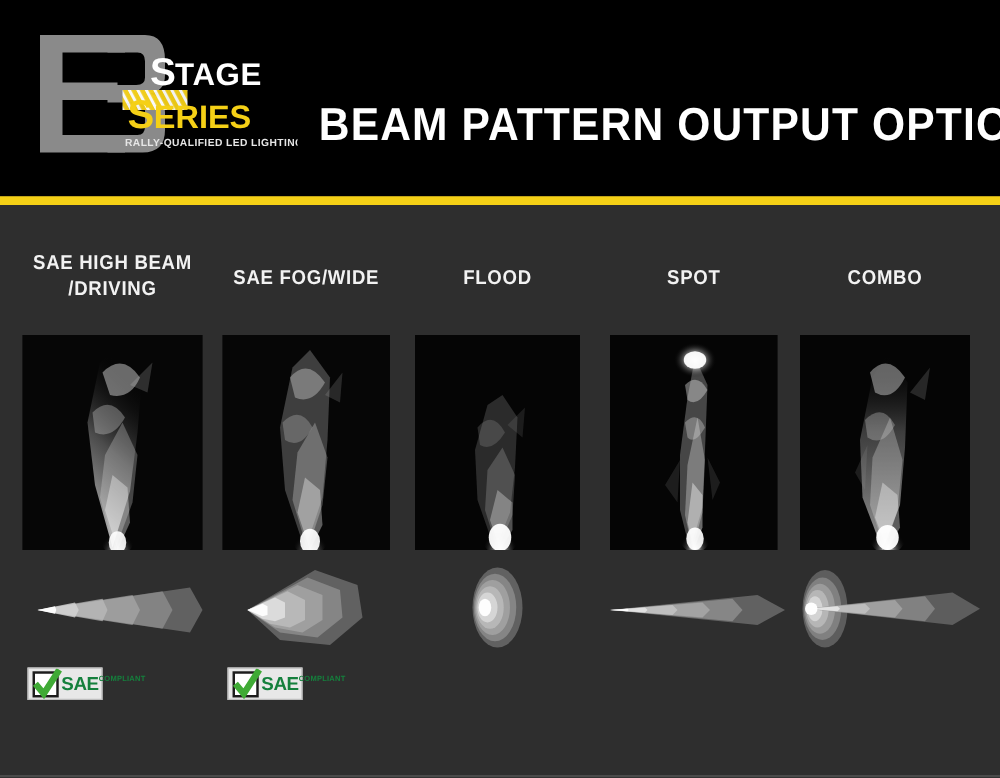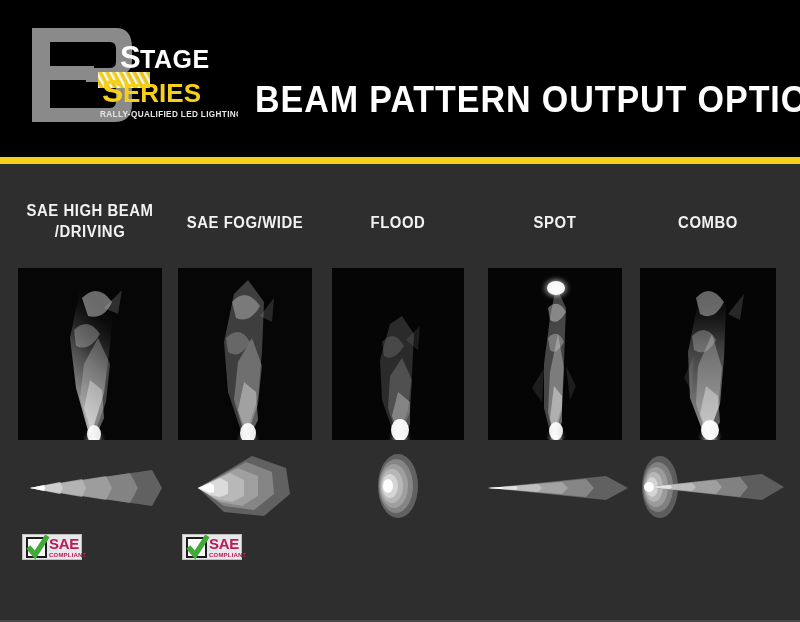--- a/index.html
+++ b/index.html
@@ -99,23 +99,23 @@
     width:21px;height:21px;
     border:2px solid #1c1c1c;
     box-sizing:border-box;
     background:#fff;
     position:relative;
     flex:0 0 auto;
     margin-right:2px;
   }
   .sae-check-box svg{position:absolute;left:-2px;top:-4px;}
   .sae-text{
-    display:flex;flex-direction:column;
+    display:flex;
     line-height:1;
-    color:#be185d;
+    color:#15803d;
   }
   .sae-main{
     font-size:15px;font-weight:bold;letter-spacing:-0.3px;
     font-family:"Liberation Sans",sans-serif;
   }
   .sae-sub{
     font-size:6px;font-weight:bold;letter-spacing:0.2px;margin-top:1px;
     font-family:"Liberation Sans",sans-serif;
   }
 </style>

